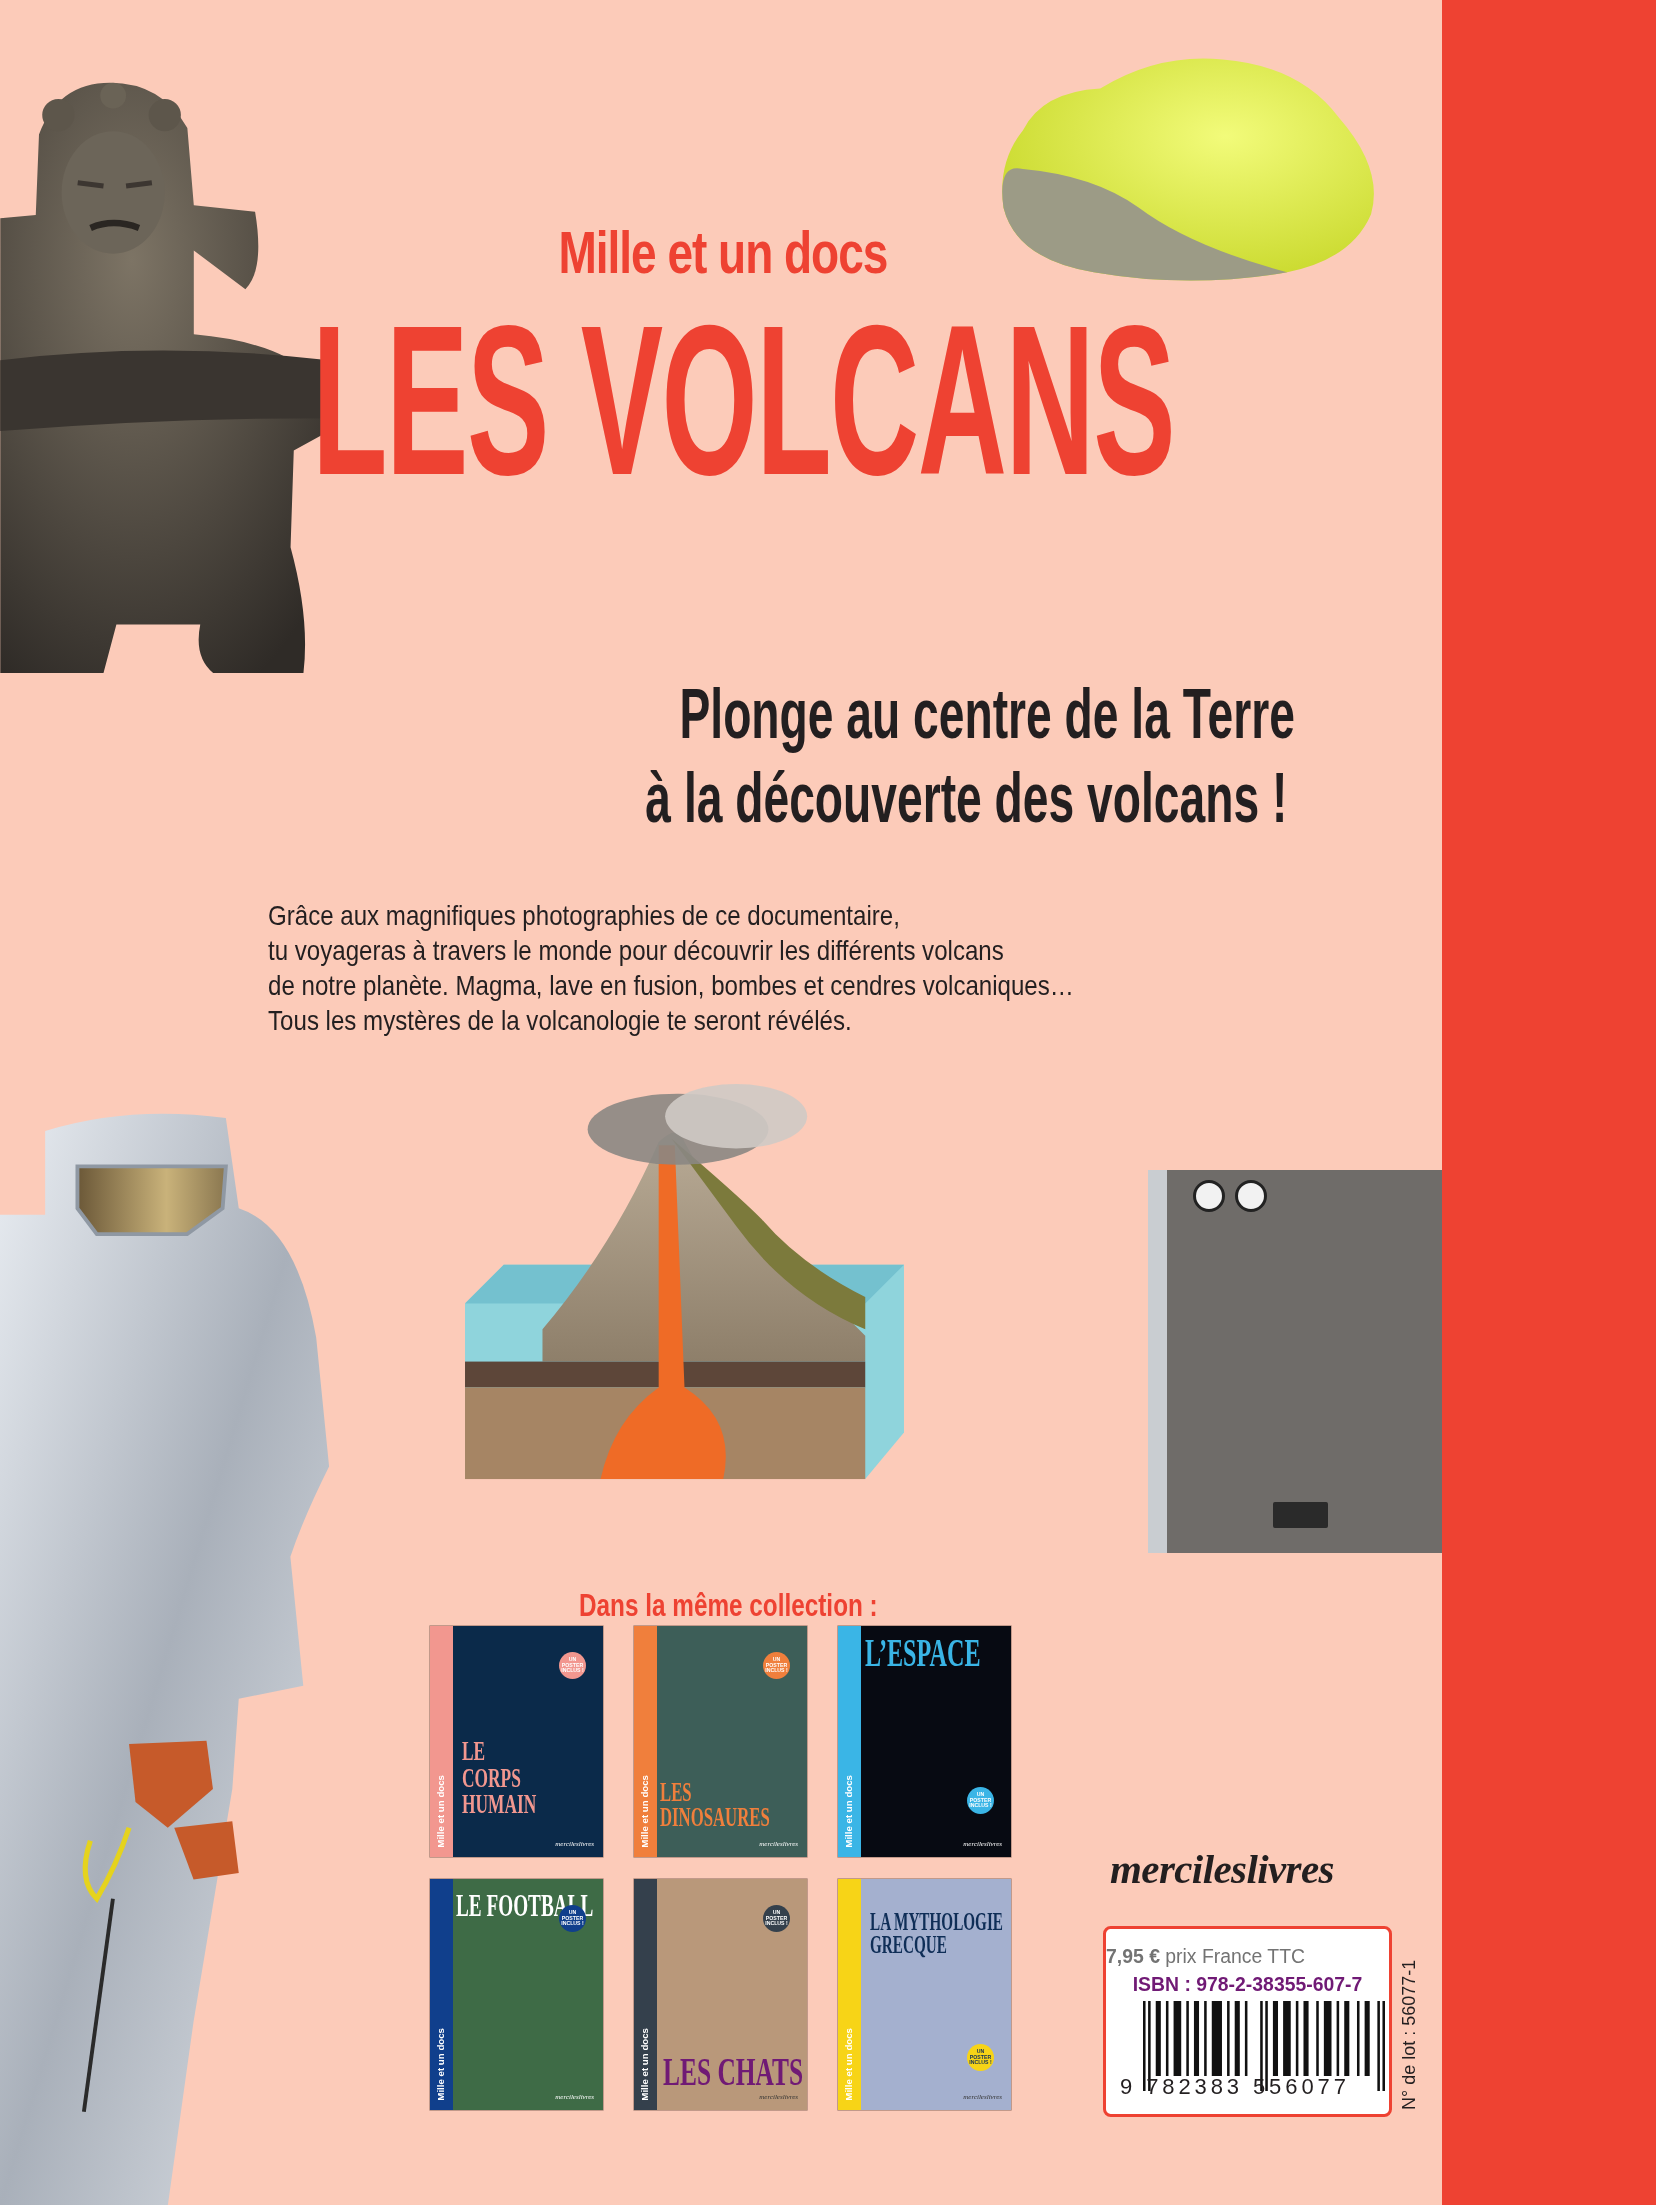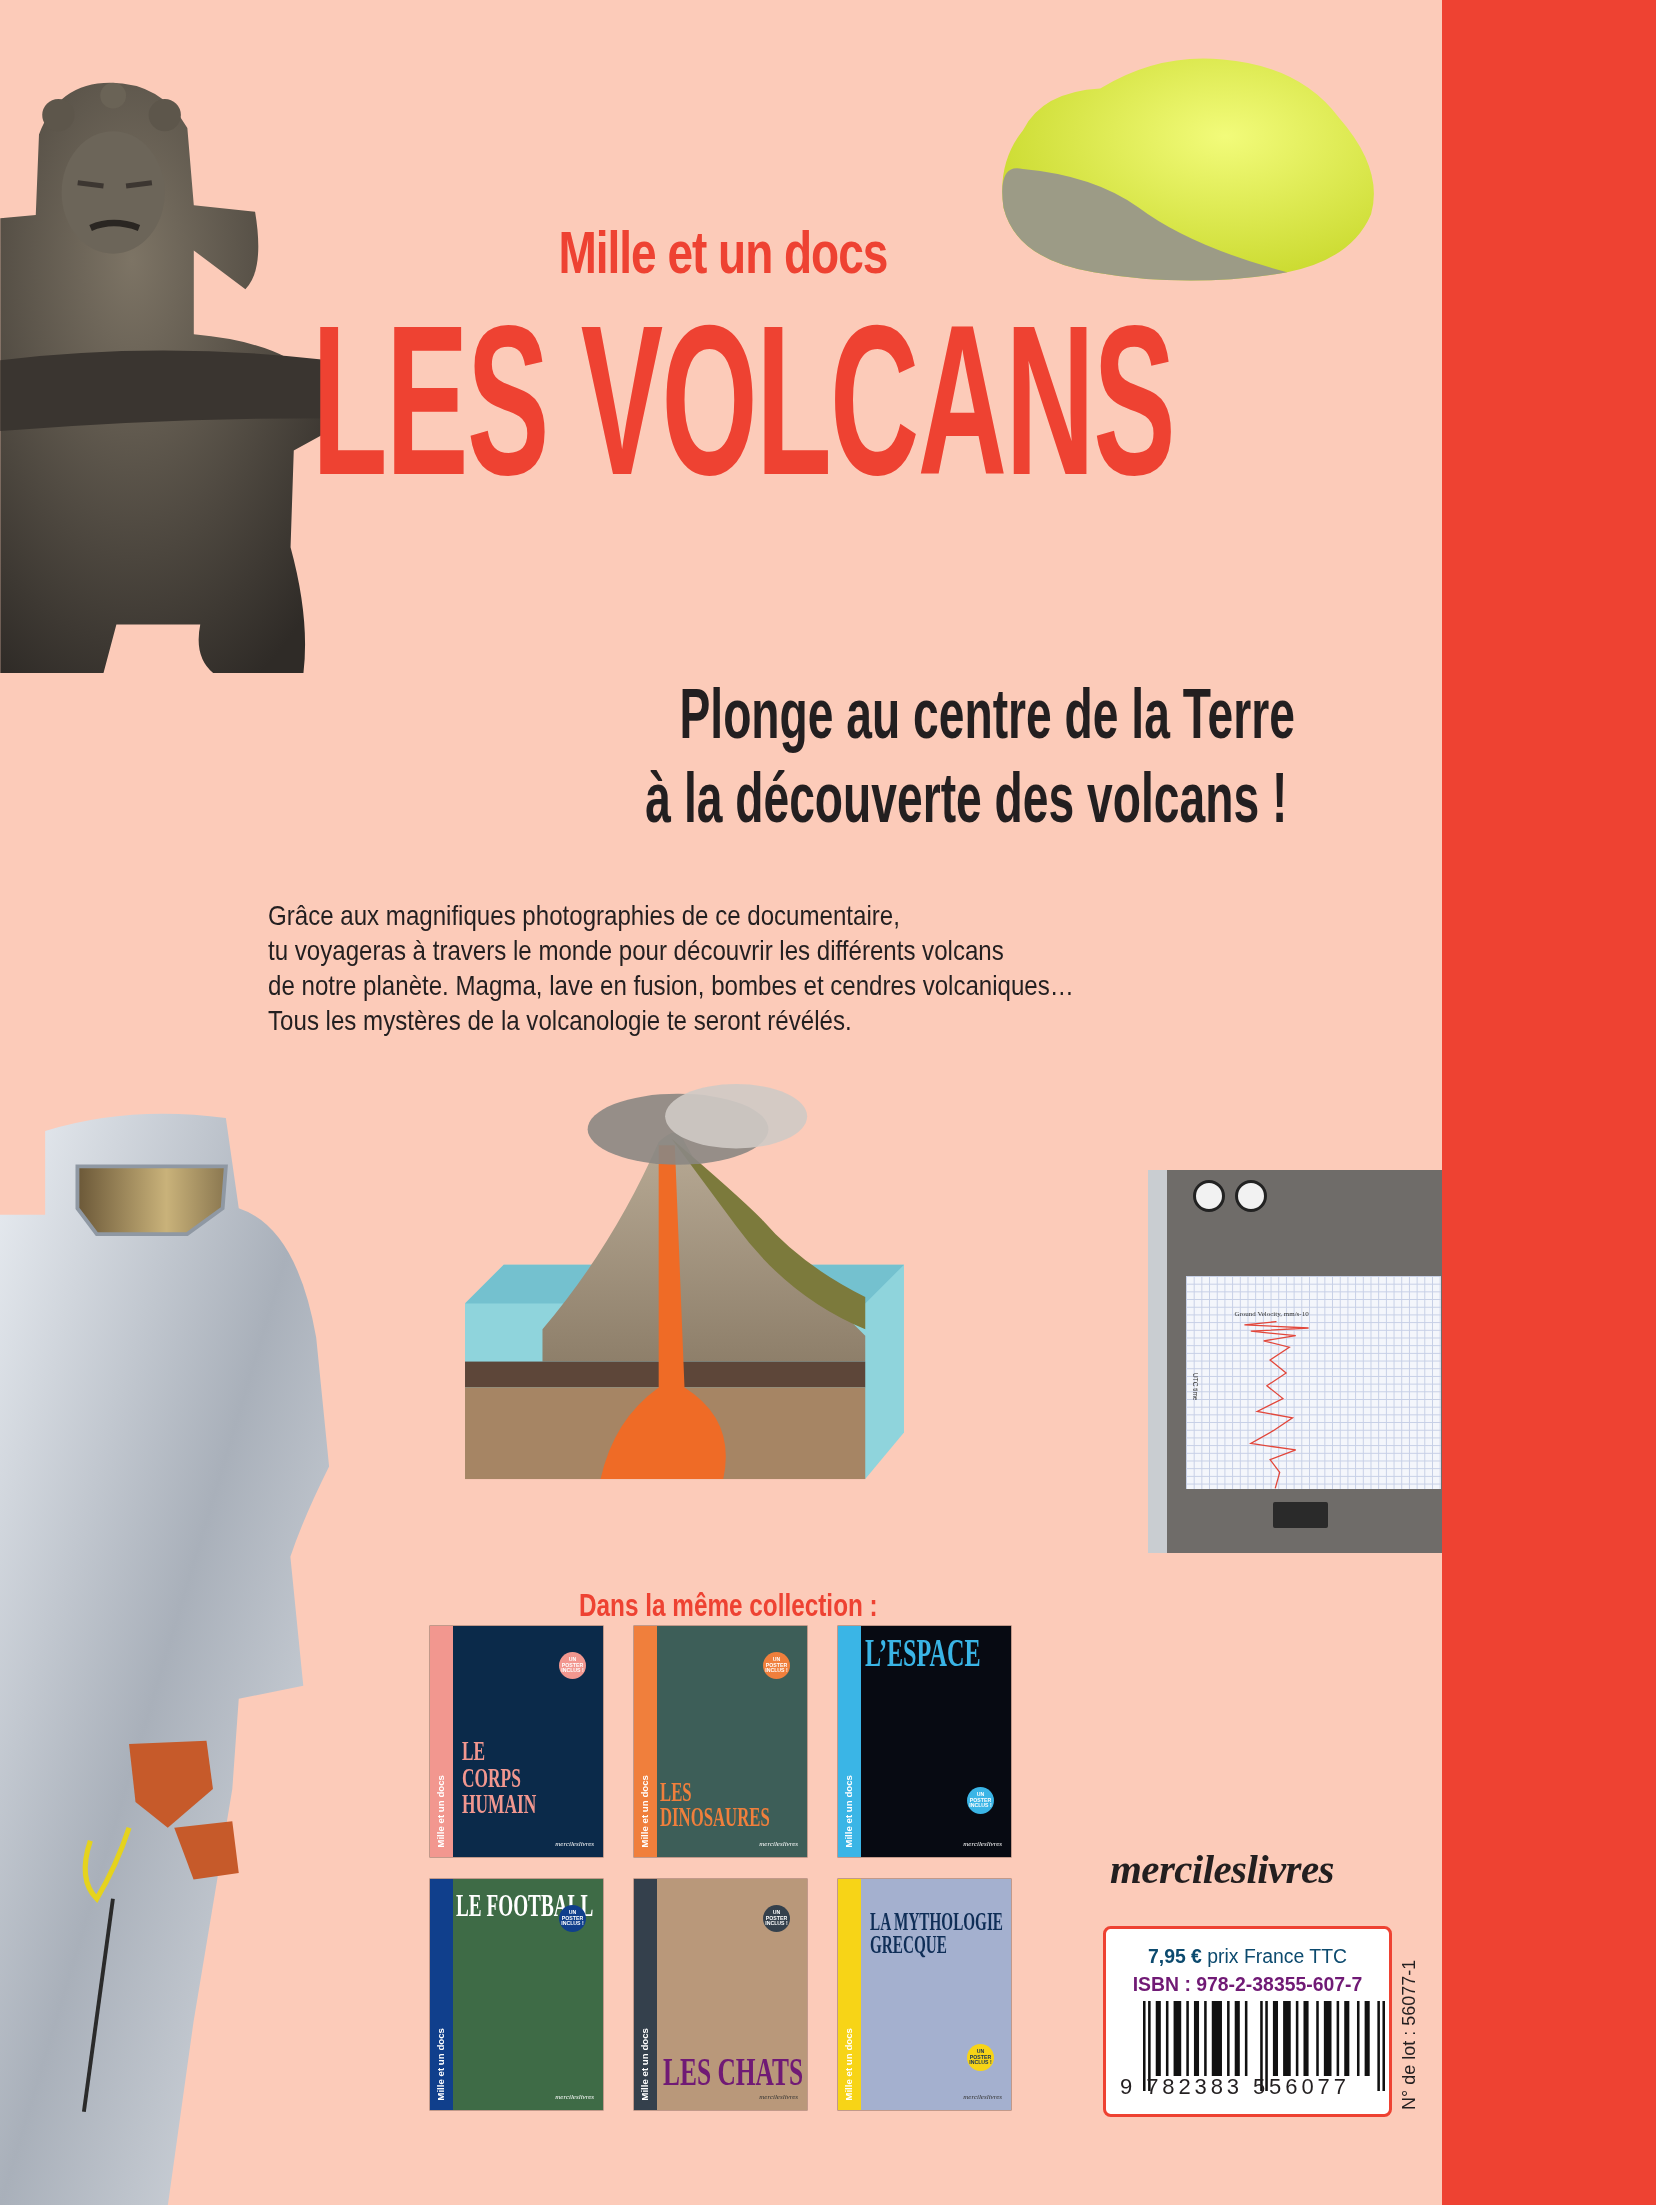--- a/index.html
+++ b/index.html
@@ -26,21 +26,21 @@
   .thumb .spine { position:absolute; left:0; top:0; width:22.6px; height:100%; }
   .thumb .spine-text { position:absolute; left:4.5px; bottom:9px; writing-mode:vertical-rl; transform:rotate(180deg); color:#fff; font-weight:bold; font-size:9.7px; white-space:nowrap; }
   .thumb .art { position:absolute; left:22.6px; top:0; right:0; bottom:0; }
   .thumb .ttl { position:absolute; font-family:Liberation Serif, serif; font-weight:bold; line-height:0.95; }
   .thumb .ttl span { display:block; transform:scaleX(0.62); transform-origin:left top; white-space:nowrap; }
   .thumb .badge { position:absolute; width:27px; height:27px; border-radius:50%; font-size:5.2px; font-weight:bold; text-align:center; line-height:5.8px; display:flex; align-items:center; justify-content:center; }
   .thumb .pub { position:absolute; right:9px; bottom:9px; font-family:"Liberation Serif",serif; font-style:italic; font-size:7px; }
 
   .publisher { left:1110px; top:1845px; font-family:"Liberation Serif", serif; font-style:italic; font-weight:bold; font-size:41px; color:#231f20; letter-spacing:-0.6px; }
   .pricebox { left:1103px; top:1926px; width:289px; height:191px; background:#fff; border:3.2px solid #ee4232; border-radius:7.7px; box-sizing:border-box; }
-  .price-line { position:absolute; left:0; width:100%; top:15.5px; text-align:center; font-size:19.4px; color:#0c4a6e; }
+  .price-line { position:absolute; left:0; width:100%; top:15.5px; font-size:19.4px; color:#737373; }
   .price-line b { font-weight:bold; }
   .isbn-line { position:absolute; left:0; width:100%; top:44px; text-align:center; font-size:19.4px; color:#701a75;font-weight:bold; }
   .barcode { position:absolute; left:37px; top:72px; width:242px; height:90px; }
   .barcode-digits { position:absolute; left:14px; top:145px; font-size:22px; letter-spacing:3.9px; color:#231f20; background:transparent; }
   .lot { left:1399px; top:2110px; transform-origin:left top; transform:rotate(-90deg); font-size:18px; color:#231f20; white-space:nowrap; }
 </style>
 </head>
 <body>
 
 <div class="abs band"></div>
@@ -121,27 +121,20 @@
   <rect x="0" y="430" width="620" height="40" fill="#5d4639"></rect>
   <rect x="0" y="470" width="620" height="142" fill="#a68564"></rect>
   <path d="M300 95 L325 95 L340 470 Q420 520 400 612 L210 612 Q230 520 300 470 Z" fill="#ef6b26"></path>
   <ellipse cx="330" cy="70" rx="140" ry="55" fill="#8b8783" opacity=".9"></ellipse>
   <ellipse cx="420" cy="50" rx="110" ry="50" fill="#cfcac5" opacity=".9"></ellipse>
 </svg>
 
 <div class="abs" style="left:1148px;top:1170px;width:294px;height:383px;background:#6f6c69;border-left:19.4px solid #c9cdd1;box-sizing:border-box">
   <div class="abs" style="left:26px;top:9.7px;width:26px;height:26px;border-radius:50%;background:#f2f2f2;border:3.2px solid #222"></div>
   <div class="abs" style="left:68px;top:9.7px;width:26px;height:26px;border-radius:50%;background:#f2f2f2;border:3.2px solid #222"></div>
-  <div class="abs" style="left:19.4px;top:106px;width:255px;height:213px;background:#f4f6fb;background-image:linear-gradient(#c6cfe6 0.6px,transparent 0.6px),linear-gradient(90deg,#c6cfe6 0.6px,transparent 0.6px);background-size:7.7px 7.7px">
-    <div class="abs" style="left:48px;top:34px;font-size:7px;color:#333;font-family:'Liberation Serif',serif">Ground Velocity, mm/s-10</div>
-    <div class="abs" style="left:5.2px;top:97px;font-size:6.5px;color:#333;writing-mode:vertical-rl">UTC time</div>
-    <svg class="abs" style="left:52px;top:45px" width="77" height="168" viewBox="0 0 120 260">
-      <polyline points="60,0 10,5 110,10 20,15 90,22 40,30 80,40 50,60 75,80 45,100 70,120 30,140 85,150 55,170 20,190 90,200 50,215 65,235 58,260" fill="none" stroke="#e2463a" stroke-width="2"></polyline>
-    </svg>
-  </div>
   <div class="abs" style="left:106px;top:332px;width:55px;height:26px;background:#2a2a2a;border-radius:1.9px"></div>
 </div>
 
 <div class="abs collection-label"><span class="condensed">Dans la même collection :</span></div>
 
 <div id="thumbs">
     <div class="abs thumb" style="left: 430px; top: 1626px;">
       <div class="spine" style="background:#f2978f">
          <div class="spine-text">Mille et un docs</div>
        </div>

